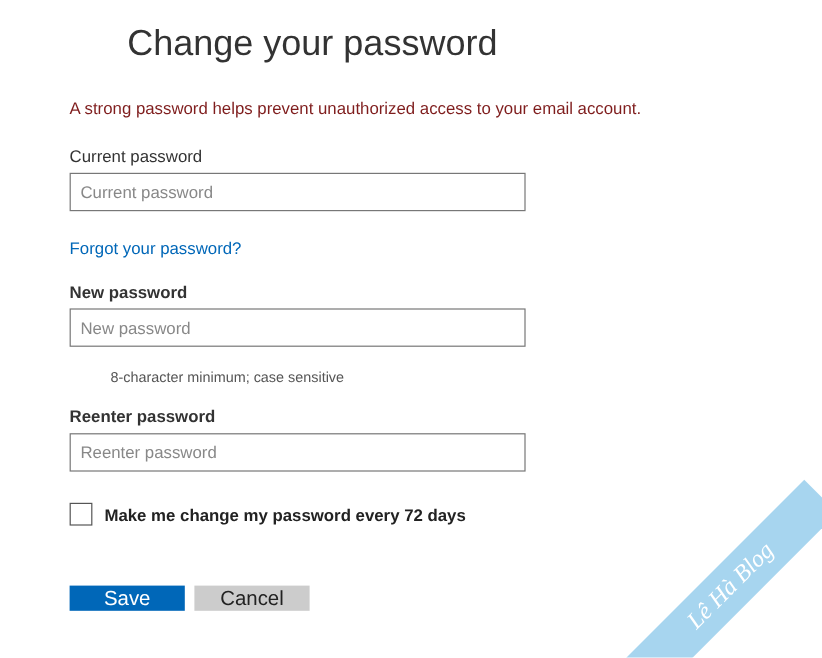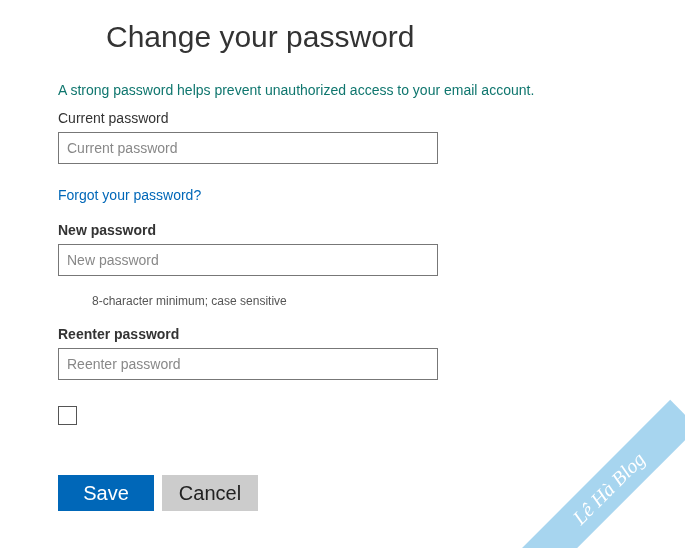--- a/index.html
+++ b/index.html
@@ -18,22 +18,22 @@
     }
     .page-title {
       font-size: 30px;
       font-weight: 300;
       color: #333333;
       margin-bottom: 28px;
       margin-left: 48px;
     }
     .description {
       font-size: 14px;
-      color: #0f766e;
-      margin-bottom: 12px;
+      color: #7f1d1d;
+      margin-bottom: 24px;
     }
     .field-label {
       font-size: 14px;
       color: #333333;
       margin-bottom: 6px;
       display: block;
     }
     .bold-label {
       font-weight: 600;
     }
@@ -87,23 +87,23 @@
       font-weight: 600;
       color: #222222;
       cursor: pointer;
     }
     .button-row {
       display: flex;
       gap: 8px;
     }
     .btn {
       width: 96px;
-      height: 36px;
+      height: 21px;
       border: none;
-      font-size: 20px;
+      font-size: 17px;
       font-family: inherit;
       cursor: pointer;
     }
     .btn-primary {
       background: #0067b8;
       color: #ffffff;
     }
     .btn-secondary {
       background: #cccccc;
       color: #222222;
@@ -144,20 +144,21 @@
 
 <p class="hint-text">8-character minimum; case sensitive</p>
 
 <div class="field-group">
   <label class="field-label bold-label">Reenter password</label>
   <input type="password" class="text-input" placeholder="Reenter password" style="">
 </div>
 
 <div class="checkbox-row">
   <div class="checkbox"></div>
+  <span class="checkbox-label">Make me change my password every 72 days</span>
 </div>
 
 <div class="button-row">
   <button class="btn btn-primary">Save</button>
   <button class="btn btn-secondary">Cancel</button>
 </div>
 
 <div class="watermark">Lê Hà Blog</div>
 
 </body></html>

